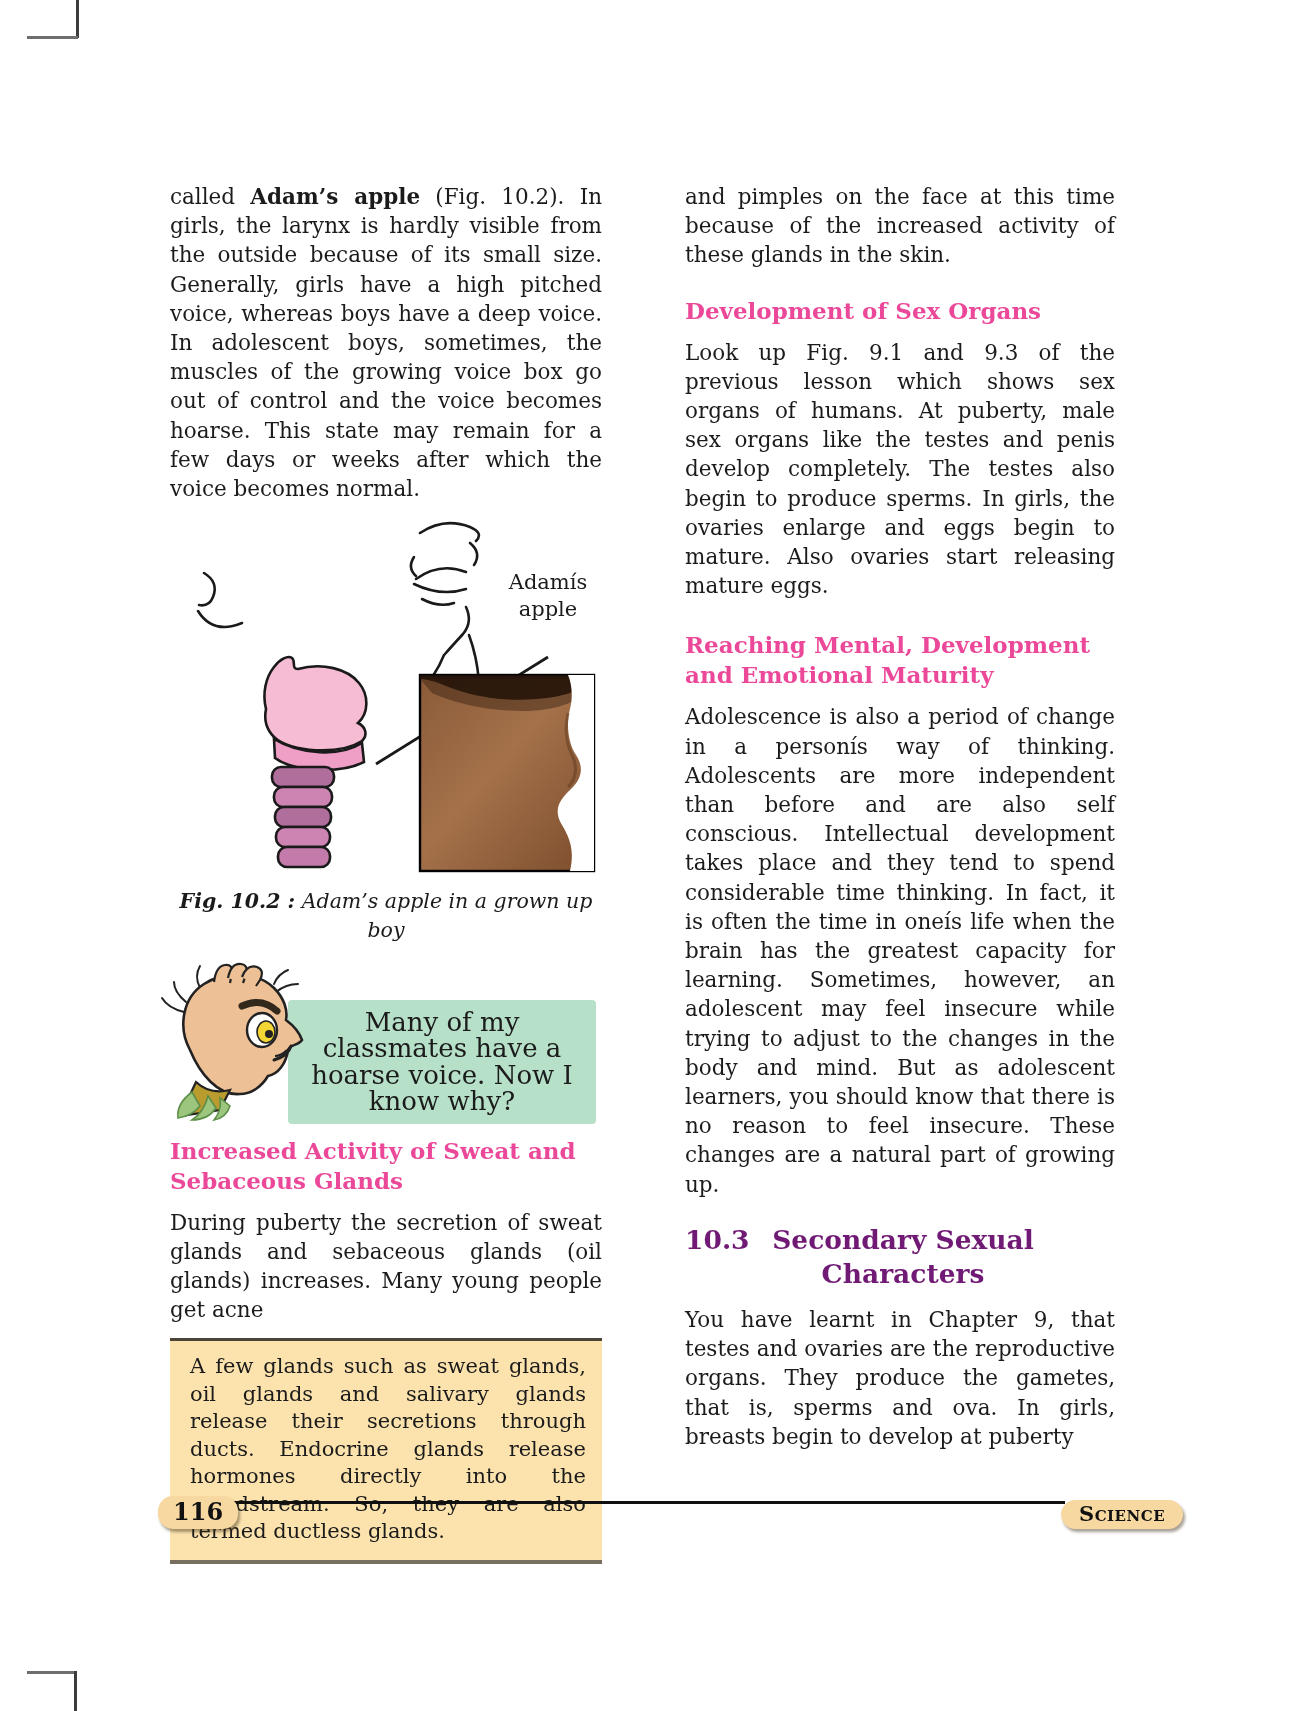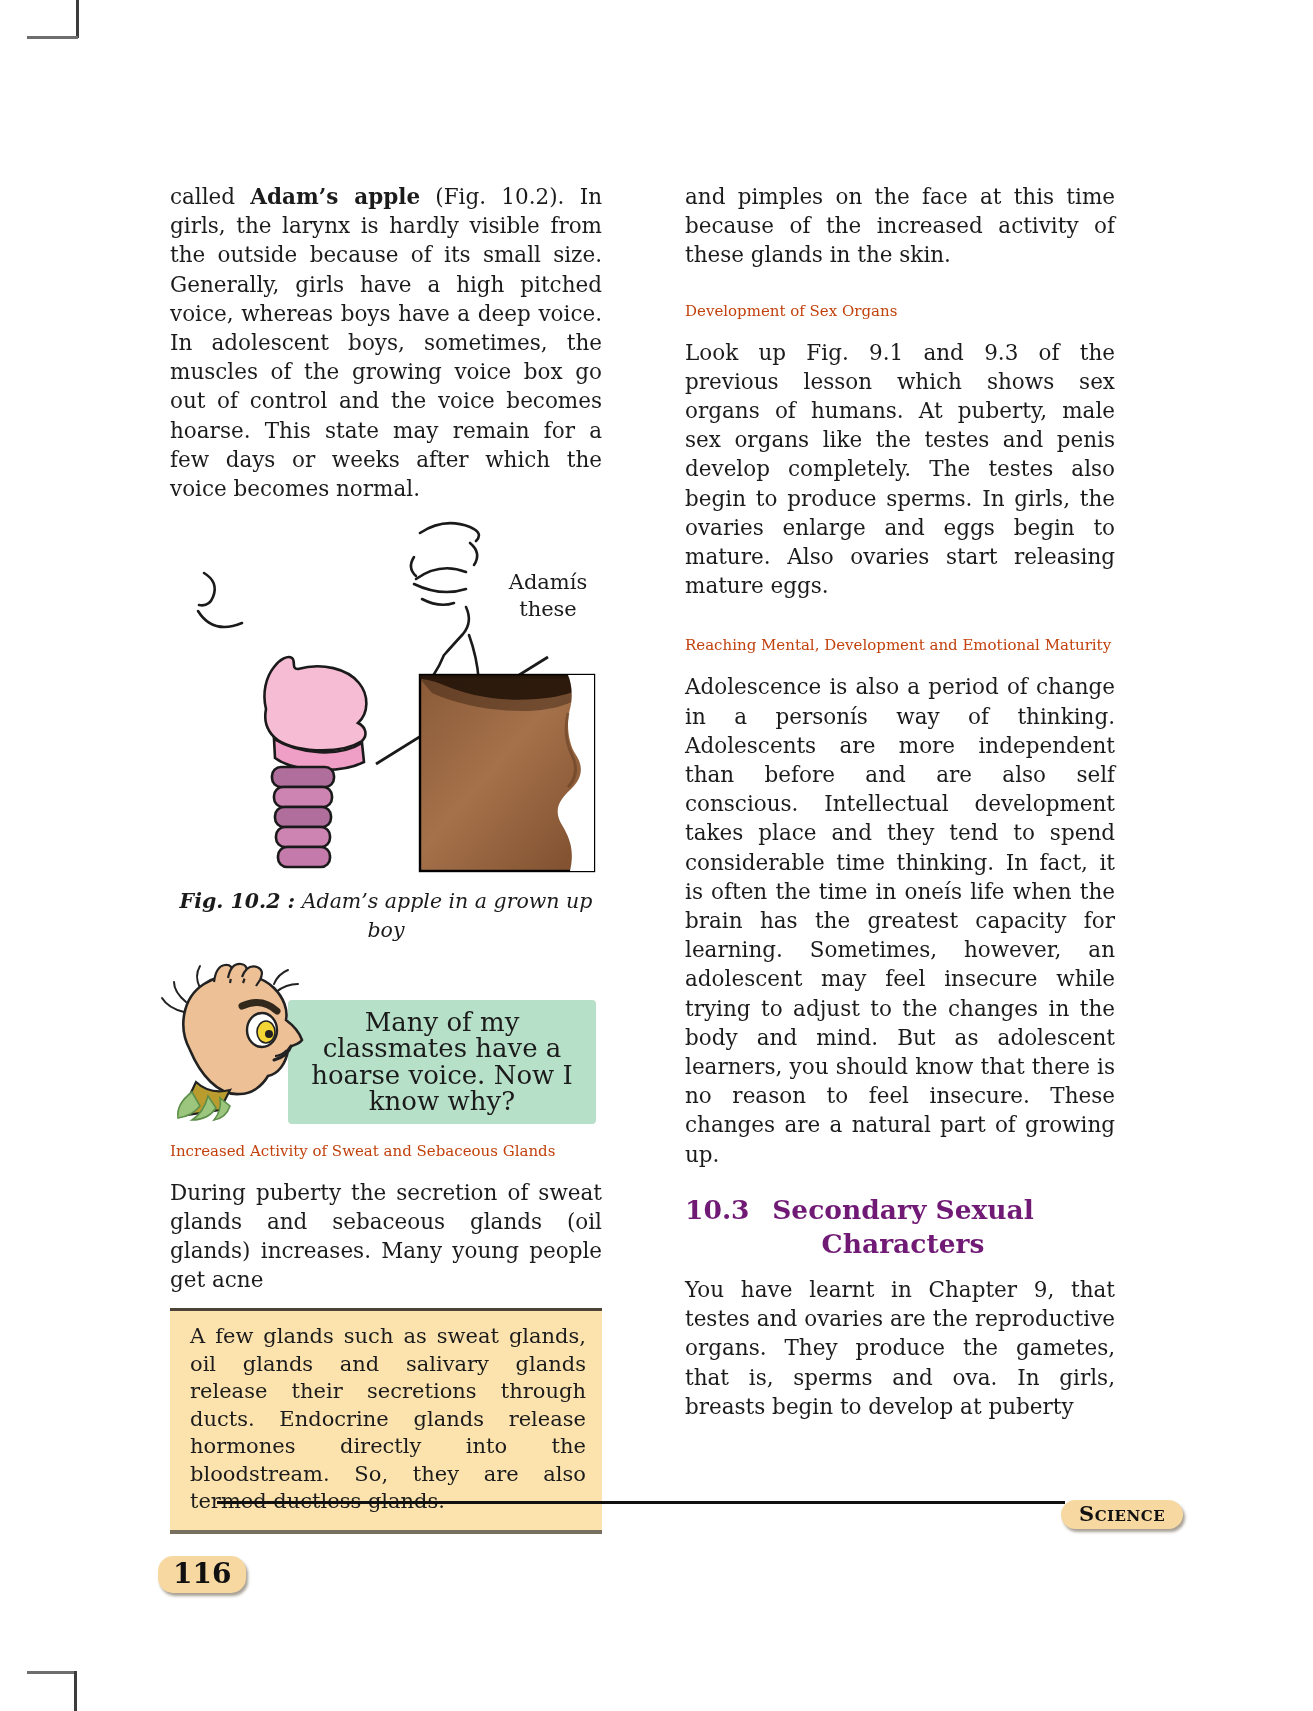--- a/index.html
+++ b/index.html
@@ -14,21 +14,21 @@
 
   .columns { position:absolute; left:170px; top:182px; width:945px; display:flex; }
   .col { font-size:21.5px; line-height:29.2px; }
   .col-left  { width:432px; margin-right:83px; }
   .col-right { width:430px; }
 
   p.body { text-align:justify; text-justify:inter-word; }
   .bold { font-weight:bold; }
 
   h3.sub {
-    color:#c2410c; font-weight:normal; font-size:15px; line-height:30px;
+    color:#ec4899; font-weight:bold; font-size:23px; line-height:30px;
     margin:26px 0 12px 0;
   }
   .section-head {
     display:flex; color:#701a75; font-weight:bold; font-size:26.5px;
     line-height:34px; margin:24px 0 14px 0;
   }
   .section-head .num { width:78px; flex:0 0 auto; }
   .section-head .ttl { width:280px; text-align:center; }
 
   
@@ -57,21 +57,21 @@
     font-size:21px; line-height:27.5px; text-align:justify;
   }
 
   
   .footer-rule { position:absolute; left:217px; top:1501px; width:848px; height:3px; background:#101010; }
   .badge {
     position:absolute; background:#f7d8a1; border-radius:15px;
     box-shadow:2px 3px 3px rgba(60,45,20,0.45); color:#111;
     font-weight:bold; text-align:center;
   }
-  .badge.pageno { left:158px; top:1556px; padding:1px 15px 3px 15px; font-size:28px; }
+  .badge.pageno { left:158px; top:1496px; padding:1px 15px 3px 15px; font-size:24px; }
   .badge.book   { left:1061px; top:1500px; padding:1px 18px 3px 18px; font-size:21px; font-variant:small-caps; letter-spacing:0.5px; }
 </style>
 </head>
 <body>
 
 <div class="page">
 
   <div class="crop" style="left:76px;top:0;width:3px;height:38px;"></div>
   <div class="crop grayish" style="left:27px;top:36px;width:51px;height:3px;"></div>
   <div class="crop grayish" style="left:27px;top:1671px;width:50px;height:3px;"></div>
@@ -126,21 +126,21 @@
 
           <g>
             <rect x="250" y="158" width="174" height="196" fill="url(#skinGrad)" stroke="#000" stroke-width="2.4"></rect>
             <path d="M 250,158 H 424 C 418,172 396,180 366,182 C 328,185 298,178 276,169 C 264,164 256,162 250,162 Z" fill="#1c0f06" opacity="0.92"></path>
             <path d="M 250,162 H 424 C 416,184 388,194 352,194 C 316,194 284,186 262,176 Z" fill="#35200f" opacity="0.45"></path>
             <path d="M 424,158 V 354 H 400 C 405,332 399,320 392,308 C 383,293 389,283 401,272 C 412,262 414,250 406,238 C 398,226 396,206 400,192 C 403,180 402,167 398,158 Z" fill="#ffffff"></path>
             <path d="M 398,196 C 394,214 396,226 402,238 C 408,250 406,262 398,270" fill="none" stroke="#5e3a20" stroke-width="3" opacity="0.5"></path>
           </g>
         </svg>
         <div class="fig-label">Adamís
-these</div>
+apple</div>
       </div>
       <div class="fig-caption"><span class="figno">Fig. 10.2 :</span> <span>Adam’s apple in a grown up boy</span></div>
 
       <div class="cartoon-row">
         <svg class="boy" width="164" height="170" viewBox="0 0 160 170">
           <g fill="none" stroke="#222" stroke-width="2" stroke-linecap="round">
             <path d="M 28,58 q -16,-4 -22,-14"></path>
             <path d="M 30,48 q -12,-10 -12,-20"></path>
             <path d="M 44,34 q -6,-12 0,-22"></path>
             <path d="M 120,38 q 10,-8 22,-8"></path>

